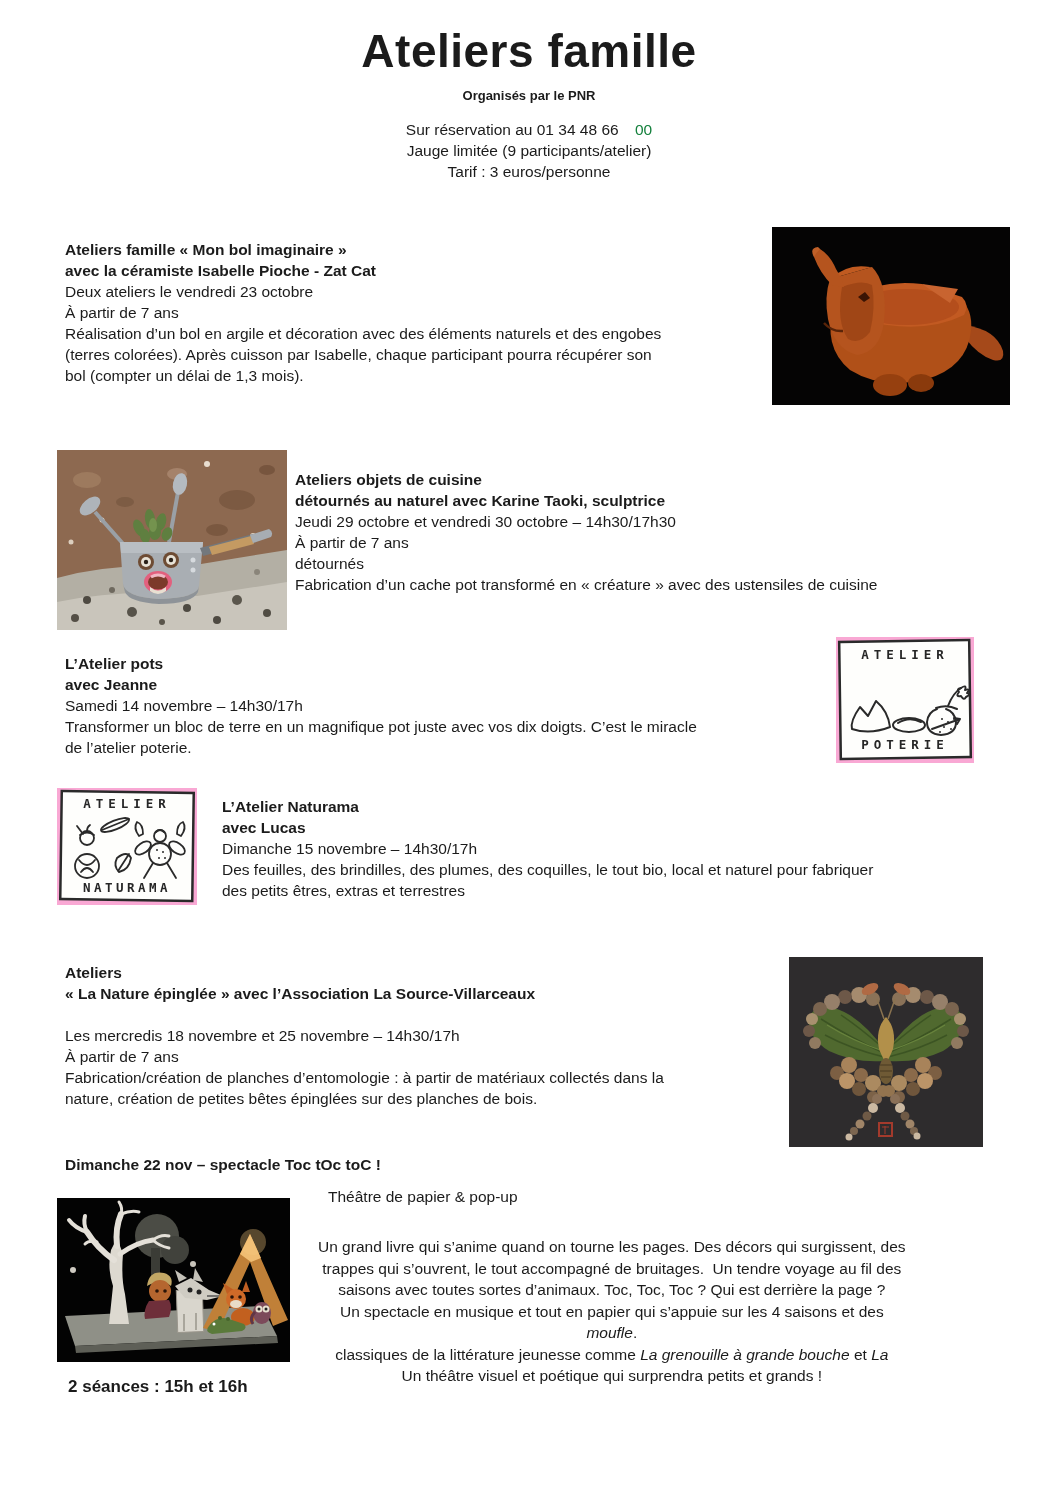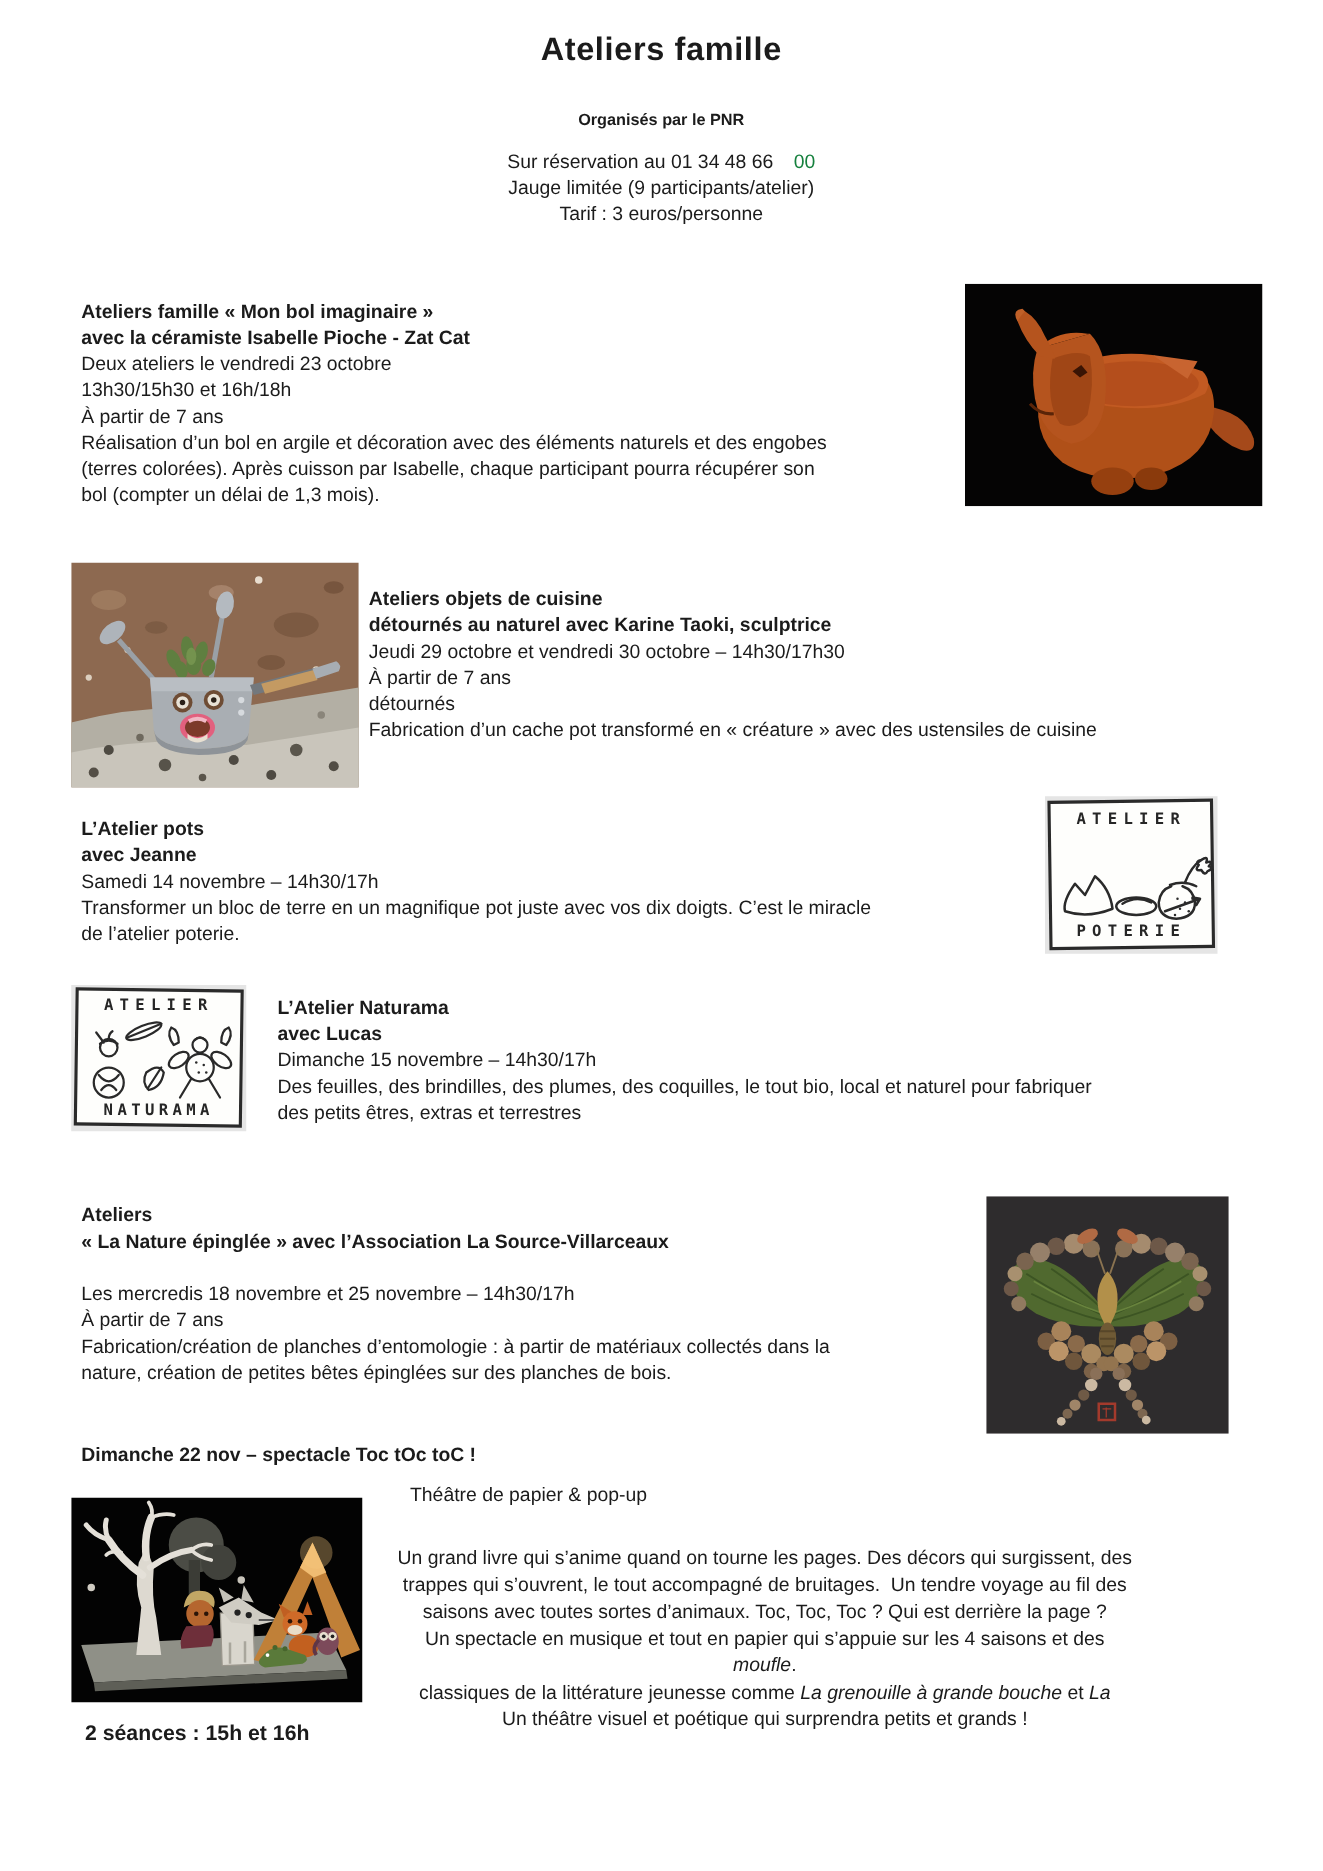--- a/index.html
+++ b/index.html
@@ -3,27 +3,27 @@
 <meta charset="utf-8">
 <style>
   html,body{margin:0;padding:0;background:#ffffff;}
   .page{position:relative;width:1058px;height:1497px;background:#ffffff;
         font-family:"Liberation Sans", sans-serif;color:#1b1b1b;overflow:hidden;}
   .abs{position:absolute;}
   .ln{white-space:pre;font-size:15.5px;line-height:21px;}
   .b{font-weight:bold;}
   .it{font-style:italic;}
   .center{left:0;right:0;text-align:center;}
-  .title{font-size:26px;font-weight:bold;letter-spacing:0.5px;}
+  .title{font-size:46px;font-weight:bold;letter-spacing:0.5px;}
   .subtitle{font-size:13px;font-weight:bold;}
   .gray{color:#15803d;margin-left:12px;}
   .caption{font-size:17px;font-weight:bold;white-space:pre;}
   .photo{display:block;}
   .photo svg{display:block;}
-  .sketch{background:#e5e5e5;}
+  .sketch{background:#f9a8d4;}
   .sk-label{position:absolute;left:0;right:0;text-align:center;
             font-family:"DejaVu Sans Mono", monospace;font-size:12.5px;
             letter-spacing:5px;color:#262626;font-weight:bold;}
   .spect-ln{white-space:pre;font-size:15.5px;line-height:21.5px;text-align:center;}
 </style>
 </head>
 <body>
 
 <div class="page">
 
@@ -32,21 +32,20 @@
   <div class="abs center" style="top:119px;">
     <div class="ln"><span>Sur réservation au 01 34 48 66 </span><span class="gray">00</span></div>
     <div class="ln">Jauge limitée (9 participants/atelier)</div>
     <div class="ln">Tarif : 3 euros/personne</div>
   </div>
 
   <div class="abs" style="left:65px;top:239px;">
     <div class="ln b">Ateliers famille « Mon bol imaginaire »</div>
     <div class="ln b">avec la céramiste Isabelle Pioche - Zat Cat</div>
     <div class="ln">Deux ateliers le vendredi 23 octobre</div>
-    <div class="ln">13h30/15h30 et 16h/18h</div>
     <div class="ln">À partir de 7 ans</div>
     <div class="ln">Réalisation d’un bol en argile et décoration avec des éléments naturels et des engobes</div>
     <div class="ln">(terres colorées). Après cuisson par Isabelle, chaque participant pourra récupérer son</div>
     <div class="ln">bol (compter un délai de 1,3 mois).</div>
   </div>
 
   <div class="abs photo" style="left:772px;top:227px;width:238px;height:178px;">
     <svg width="238" height="178" viewBox="0 0 238 178">
       <rect width="238" height="178" fill="#050404"></rect>
       <path d="M192,98 Q224,102 231,124 Q233,136 221,133 Q206,128 194,112 Z" fill="#a5491a"></path>

